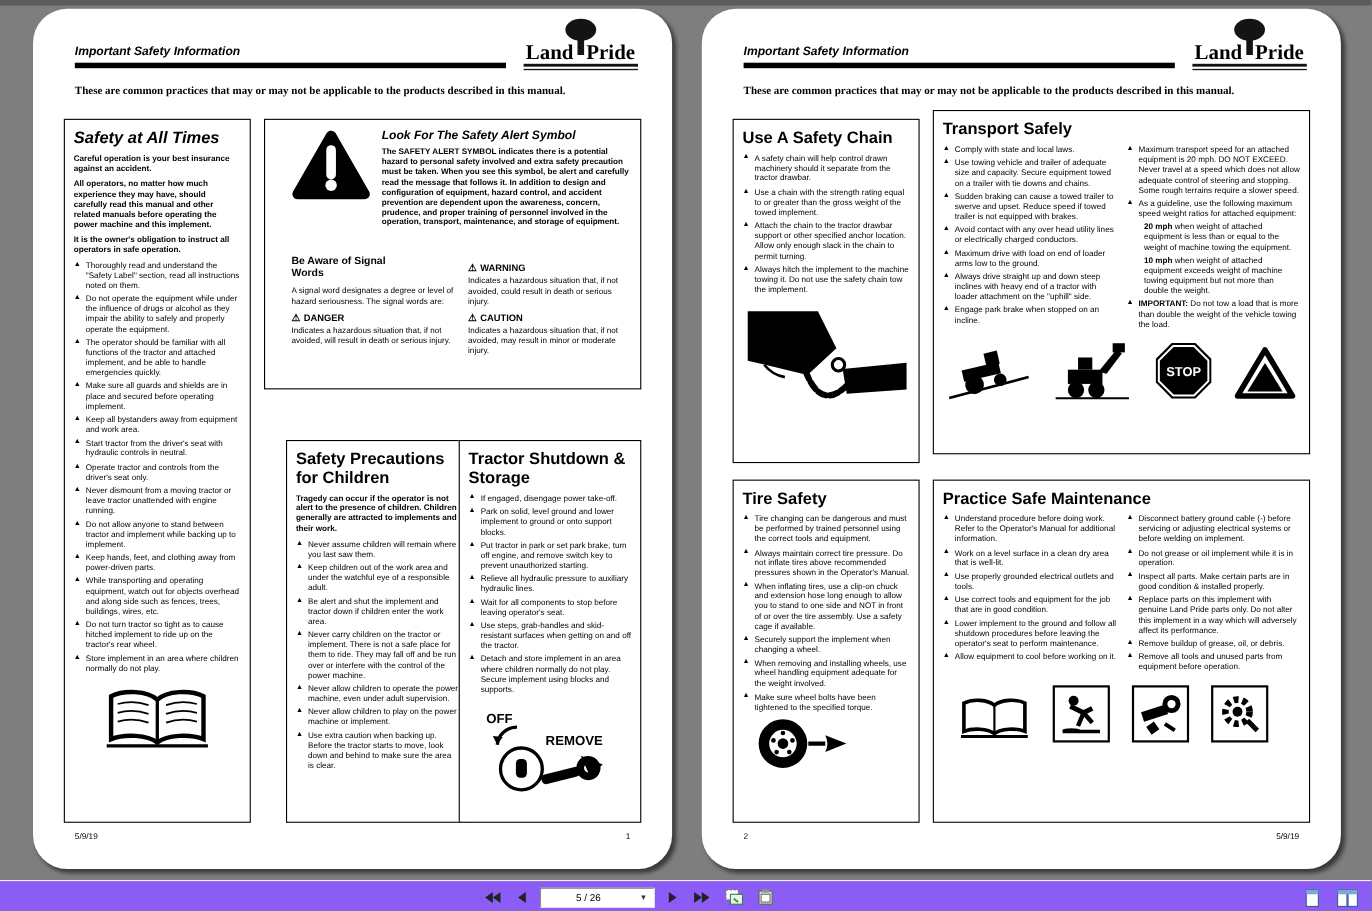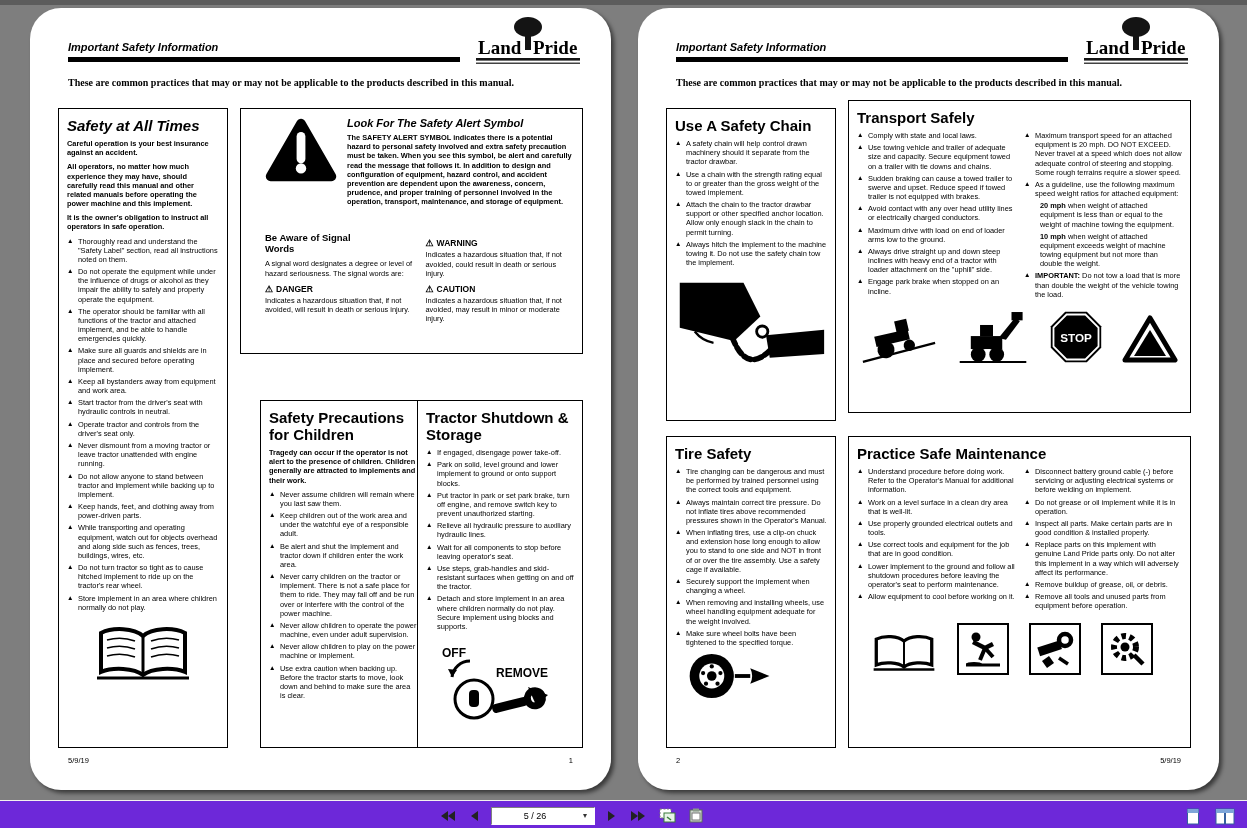--- a/index.html
+++ b/index.html
@@ -68,21 +68,21 @@
   .sig-label { font-weight:bold; font-size:8.5px; display:flex; align-items:center; gap:3px; margin:6px 0 2px; }
   .sig-glyph { font-size:9px; }
 
   .transport-art { display:flex; justify-content:space-between; align-items:flex-end; margin-top:8px; padding:0 4px; }
   .maint-art { display:flex; align-items:flex-end; gap:20px; margin:10px 0 0 14px; }
   .hazard-box { width:52px; height:52px; border:2px solid #000; display:flex; align-items:center; justify-content:center; background:#fff; }
 
   
   .toolbar {
     position:absolute; left:0; right:0; bottom:0; height:28px;
-    background:#6d28d9; border-top:1px solid #f2f1ee;
+    background:#8b5cf6; border-top:1px solid #f2f1ee;
   }
   .nav-cluster { position:absolute; left:436px; top:4px; display:flex; align-items:center; gap:5px; }
   .tb-btn { border:1px solid transparent; background:transparent; padding:2px 3px; cursor:pointer; line-height:0; }
   .page-combo {
     display:flex; align-items:center; background:#fff; height:18px; width:104px;
     border:1px solid; border-color:#808080 #fff #fff #808080; margin:0 3px;
   }
   .page-input {
     border:none; outline:none; width:86px; height:14px; font-size:9px;
     font-family:"Liberation Sans",sans-serif; text-align:center; background:#fff;

